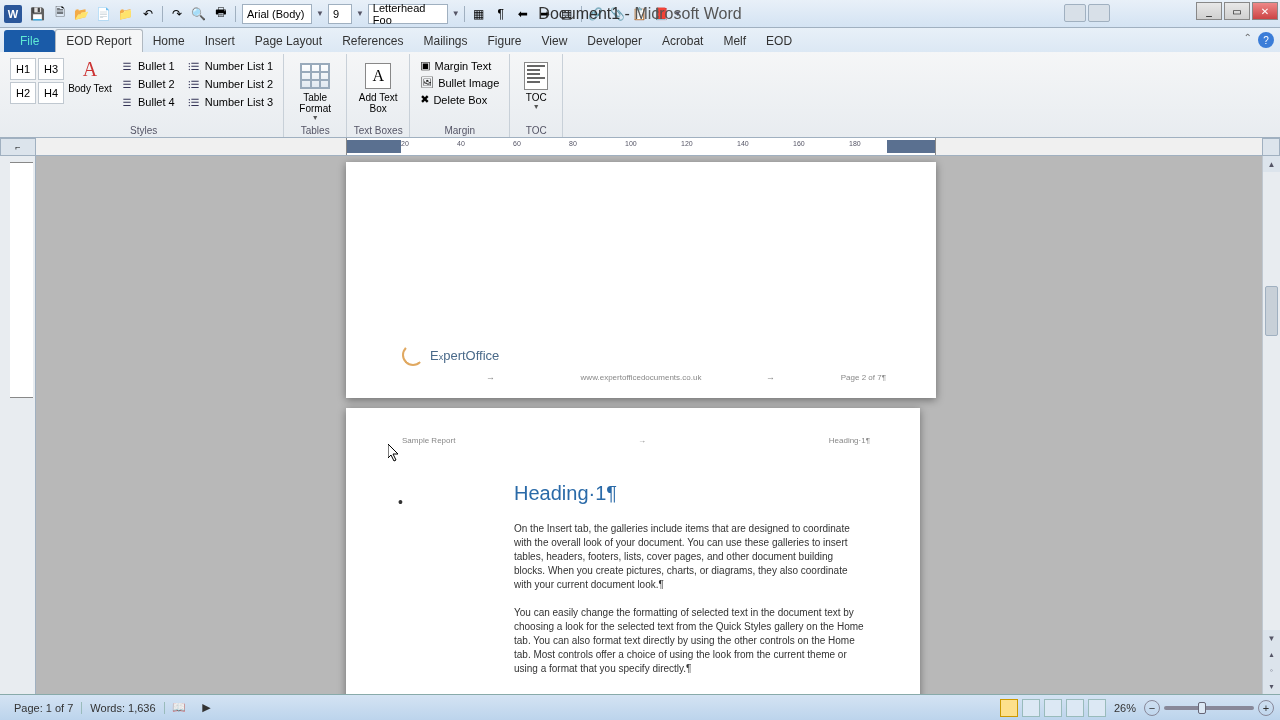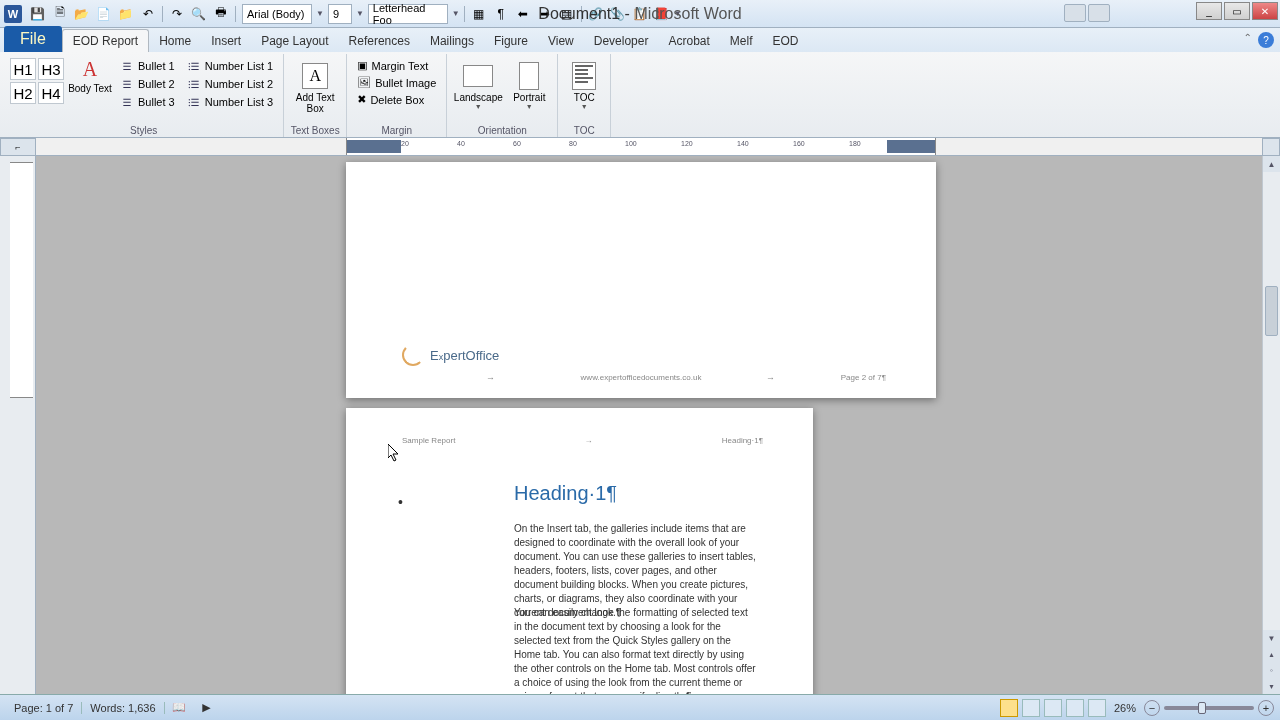--- a/index.html
+++ b/index.html
@@ -19,35 +19,35 @@
 .title-doc { font-weight: normal; }
 .title-app { color: #555; }
 .win-controls { position: absolute; right: 2px; top: 2px; display: flex; gap: 2px; }
 .win-btn { width: 26px; height: 18px; background: linear-gradient(to bottom, #e8e8e8, #d0d0d0); border: 1px solid #888; font-size: 10px; display: flex; align-items: center; justify-content: center; cursor: pointer; }
 .win-close { background: linear-gradient(to bottom, #e88, #c44); color: white; }
 .extra-controls { position: absolute; right: 170px; top: 4px; display: flex; gap: 2px; }
 .extra-btn { width: 22px; height: 18px; background: #d8e0e8; border: 1px solid #a0b0c0; border-radius: 2px; }
 
 
 .tabstrip { height: 24px; background: linear-gradient(to bottom, #e8f0f8, #dce8f4); display: flex; align-items: flex-end; padding-left: 4px; position: relative; }
-.file-tab { background: #1a5ba8; color: #fef9c3; padding: 4px 16px; font-size: 16px; border-radius: 3px 3px 0 0; cursor: pointer; }
+.file-tab { background: #1a5ba8; color: #5eead4; padding: 4px 16px; font-size: 12px; border-radius: 3px 3px 0 0; cursor: pointer; }
 .tab { padding: 4px 10px; font-size: 12px; color: #333; cursor: pointer; }
 .tab.active { background: #f5f6f7; border: 1px solid #b0b8c0; border-bottom: none; border-radius: 3px 3px 0 0; }
 .tab-help { position: absolute; right: 6px; top: 4px; display: flex; gap: 6px; }
 .help-btn { width: 16px; height: 16px; background: #3b7dd8; color: white; border-radius: 50%; font-size: 10px; display: flex; align-items: center; justify-content: center; cursor: pointer; }
 .collapse-btn { font-size: 10px; color: #666; cursor: pointer; }
 
 
 .ribbon { height: 86px; background: linear-gradient(to bottom, #f5f6f7, #e8ecf0); border-bottom: 1px solid #a0b0c0; display: flex; padding: 2px 4px 0 4px; }
 .rgroup { border-right: 1px solid #c8d0d8; padding: 2px 6px; display: flex; flex-direction: column; position: relative; }
 .rgroup-label { position: absolute; bottom: 0; left: 0; right: 0; text-align: center; font-size: 10px; color: #556; padding: 1px 0; }
 .rgroup-body { flex: 1; display: flex; align-items: flex-start; gap: 4px; }
 
 .heading-grid { display: grid; grid-template-columns: 26px 26px; grid-template-rows: 22px 22px; gap: 2px; margin-top: 2px; }
-.h-btn { border: 1px solid #c0c8d0; background: white; font-size: 15px; display: flex; align-items: center; justify-content: center; cursor: pointer; }
+.h-btn { border: 1px solid #c0c8d0; background: white; font-size: 11px; display: flex; align-items: center; justify-content: center; cursor: pointer; }
 .body-text-btn { display: flex; flex-direction: column; align-items: center; justify-content: center; width: 44px; cursor: pointer; margin-top: 2px; }
 .body-text-btn .icon { font-size: 20px; color: #c33; font-family: serif; }
 .body-text-btn .lbl { font-size: 10px; text-align: center; line-height: 11px; margin-top: 2px; }
 
 .list-col { display: flex; flex-direction: column; gap: 2px; margin-top: 2px; }
 .list-btn { display: flex; align-items: center; gap: 4px; padding: 1px 4px; font-size: 11px; cursor: pointer; }
 .list-icon { width: 14px; height: 14px; display: inline-flex; align-items: center; justify-content: center; font-size: 10px; color: #335; }
 
 .big-btn { display: flex; flex-direction: column; align-items: center; justify-content: flex-start; width: 50px; padding-top: 4px; cursor: pointer; }
 .big-btn .icon { width: 32px; height: 32px; display: flex; align-items: center; justify-content: center; font-size: 20px; }
@@ -76,21 +76,21 @@
 .ruler-dark { position: absolute; top: 2px; bottom: 2px; background: #5a7090; }
 .ruler-right-btn { width: 18px; height: 18px; background: #dce4ec; border: 1px solid #a0b0c0; }
 
 
 .doc-area { position: absolute; top: 156px; left: 0; right: 0; bottom: 26px; background: #b8b8b8; display: flex; }
 .ruler-v { width: 36px; background: #e8ecf0; border-right: 1px solid #a0b0c0; position: relative; }
 .ruler-v-active { position: absolute; left: 10px; right: 2px; background: white; border-top: 1px solid #888; border-bottom: 1px solid #888; }
 .doc-scroll { flex: 1; position: relative; overflow: hidden; }
 .page { position: absolute; background: white; box-shadow: 0 2px 8px rgba(0,0,0,0.4); }
 .page1 { left: 310px; top: 6px; width: 590px; height: 236px; }
-.page2 { left: 310px; top: 252px; width: 467px; height: 300px; }
+.page2 { left: 310px; top: 252px; width: 574px; height: 300px; }
 
 .footer-logo { position: absolute; left: 56px; bottom: 32px; display: flex; align-items: center; gap: 6px; }
 .logo-swirl { width: 22px; height: 22px; border: 2px solid #e0a860; border-radius: 50%; border-top-color: transparent; border-right-color: transparent; }
 .logo-text { font-size: 13px; color: #4a6a8a; }
 .footer-url { position: absolute; bottom: 16px; left: 50%; transform: translateX(-50%); font-size: 8px; color: #888; }
 .footer-page { position: absolute; bottom: 16px; right: 50px; font-size: 8px; color: #888; }
 .footer-arrow { position: absolute; bottom: 16px; font-size: 9px; color: #888; }
 
 .page-header { position: absolute; top: 28px; left: 56px; right: 50px; font-size: 8px; color: #888; display: flex; justify-content: space-between; }
 .doc-heading { position: absolute; top: 74px; left: 168px; font-size: 20px; color: #2a6aa8; }
@@ -211,41 +211,63 @@
         <div class="list-btn">
             <span class="list-icon">☰</span>
             <span>Bullet 1</span>
           </div>
         <div class="list-btn">
             <span class="list-icon">☰</span>
             <span>Bullet 2</span>
           </div>
         <div class="list-btn">
             <span class="list-icon">☰</span>
-            <span>Bullet 3</span>
+            <span>Bullet 4</span>
           </div>
       </div>
       <div class="list-col">
         <div class="list-btn">
             <span class="list-icon">⁝☰</span>
             <span>Number List 1</span>
           </div>
         <div class="list-btn">
             <span class="list-icon">⁝☰</span>
             <span>Number List 2</span>
           </div>
         <div class="list-btn">
             <span class="list-icon">⁝☰</span>
             <span>Number List 3</span>
           </div>
       </div>
     </div>
     <div class="rgroup-label">Styles</div>
   </div>
 
+  <div class="rgroup">
+    <div class="rgroup-body">
+      <div class="big-btn">
+        <div class="icon">
+            <div class="table-icon">
+              <div></div>
+              <div></div>
+              <div></div>
+              <div></div>
+              <div></div>
+              <div></div>
+              <div></div>
+              <div></div>
+              <div></div>
+            </div>
+          </div>
+        <span class="lbl">Table Format</span>
+        <span class="arrow">▼</span>
+      </div>
+    </div>
+    <div class="rgroup-label">Tables</div>
+  </div>
 
 
   <div class="rgroup">
     <div class="rgroup-body">
       <div class="big-btn">
         <div class="icon">
             <div class="text-icon">A</div>
           </div>
         <span class="lbl">Add Text Box</span>
       </div>
@@ -266,39 +288,20 @@
           </div>
         <div class="margin-btn">
             <span>✖</span>
             <span>Delete Box</span>
           </div>
       </div>
     </div>
     <div class="rgroup-label">Margin</div>
   </div>
 
-  <div class="rgroup">
-    <div class="rgroup-body">
-      <div class="big-btn">
-        <div class="icon">
-            <div style="width:30px;height:22px;border:1px solid #888;background:white"></div>
-          </div>
-        <span class="lbl">Landscape</span>
-        <span class="arrow">▼</span>
-      </div>
-      <div class="big-btn" style="width:44px">
-        <div class="icon">
-            <div style="width:20px;height:28px;border:1px solid #888;background:white"></div>
-          </div>
-        <span class="lbl">Portrait</span>
-        <span class="arrow">▼</span>
-      </div>
-    </div>
-    <div class="rgroup-label">Orientation</div>
-  </div>
 
 
   <div class="rgroup">
     <div class="rgroup-body">
       <div class="big-btn" style="width:40px">
         <div class="icon">
             <div class="toc-icon">
               <div></div>
               <div style="width:70%"></div>
               <div style="width:70%"></div>

